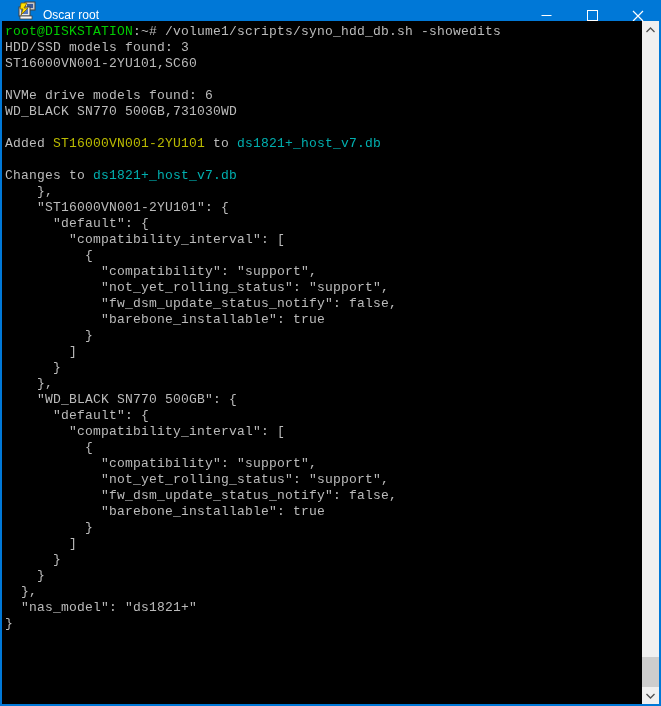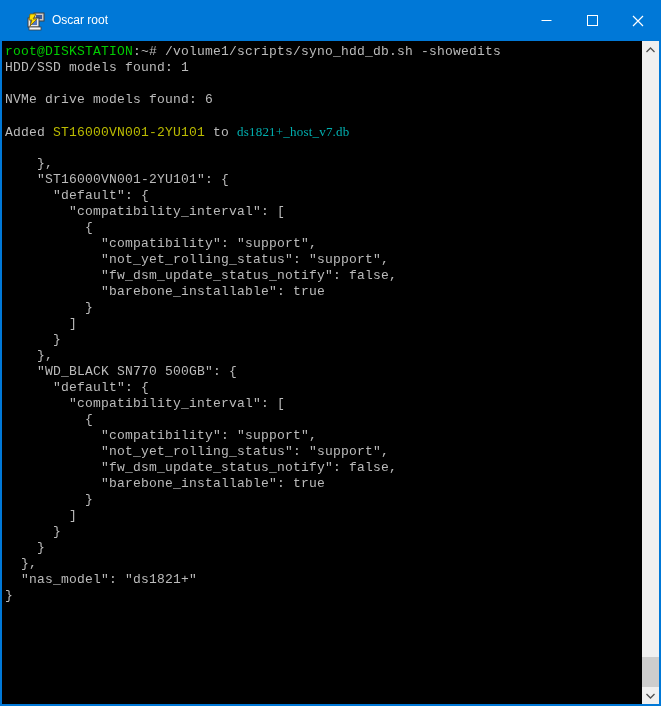--- a/index.html
+++ b/index.html
@@ -4,23 +4,23 @@
 <style>
   html,body{margin:0;padding:0;background:#3a3a3a;}
   .window{
     width:661px;height:706px;
     background:var(--titlebar,#0078D7);
     display:flex;flex-direction:column;
     box-sizing:border-box;
     font-family:"Liberation Sans",sans-serif;
   }
   .titlebar{
-    height:41px;flex:none;
-    display:flex;align-items:center;
-    padding-left:26px;
+    height:21px;flex:none;
+    display:flex;
+    padding-left:17px;
     background:var(--titlebar,#0078D7);
     user-select:none;
   }
   .app-icon{width:20px;height:20px;margin-right:6px;flex:none;display:flex;align-items:center;justify-content:center;}
   .title{color:#ffffff;font-size:12px;line-height:31px;white-space:nowrap;}
   .caption-buttons{margin-left:auto;display:flex;height:31px;}
   .cap-btn{width:46px;height:31px;display:flex;align-items:center;justify-content:center;}
   .content{
     flex:1;
     margin:0 2px 2px 2px;
@@ -36,21 +36,21 @@
     line-height:16px;
     letter-spacing:0.2px;
     color:var(--fg,#BBBBBB);
     overflow:hidden;
     cursor:text;
   }
   .term-line{height:16px;white-space:pre;}
   .c-fg{color:var(--fg,#BBBBBB);}
   .c-green{color:var(--green,#00CC00);}
   .c-yellow{color:var(--yellow,#BBBB00);margin-top:27px;}
-  .c-cyan{color:var(--cyan,#00AFAF);font-family:Liberation Serif, serif;}
+  .c-cyan{color:var(--cyan,#00AFAF);}
   .scrollbar{
     width:17px;flex:none;
     background:var(--scroll_track,#F0F0F0);
     display:flex;flex-direction:column;
   }
   .sb-btn{height:17px;flex:none;display:flex;align-items:center;justify-content:center;cursor:default;}
   .sb-track{flex:1;position:relative;}
   .sb-thumb{position:absolute;left:0;right:0;bottom:0;height:30px;background:var(--scroll_thumb,#CDCDCD);}
 </style>
 </head>
@@ -89,26 +89,29 @@
         <svg width="12" height="12" viewBox="0 0 12 12">
             <path d="M1 1 L11 11 M11 1 L1 11" stroke="#ffffff" stroke-width="1.2"></path>
           </svg>
       </div>
     </div>
   </div>
 
   <div class="content">
     <div class="terminal">
         <div class="term-line"><span class="c-green">root@DISKSTATION</span><span class="c-fg">:~# /volume1/scripts/syno_hdd_db.sh -showedits</span></div>
-        <div class="term-line"><span class="c-fg">HDD/SSD models found: 1</span></div>
+        <div class="term-line"><span class="c-fg">HDD/SSD models found: 3</span></div>
+        <div class="term-line"><span class="c-fg">ST16000VN001-2YU101,SC60</span></div>
         <div class="term-line"></div>
         <div class="term-line"><span class="c-fg">NVMe drive models found: 6</span></div>
+        <div class="term-line"><span class="c-fg">WD_BLACK SN770 500GB,731030WD</span></div>
         <div class="term-line"></div>
         <div class="term-line"><span class="c-fg">Added </span><span class="c-yellow">ST16000VN001-2YU101</span><span class="c-fg"> to </span><span class="c-cyan">ds1821+_host_v7.db</span></div>
         <div class="term-line"></div>
+        <div class="term-line"><span class="c-fg">Changes to </span><span class="c-cyan">ds1821+_host_v7.db</span></div>
         <div class="term-line"><span class="c-fg">    },</span></div>
         <div class="term-line"><span class="c-fg">    "ST16000VN001-2YU101": {</span></div>
         <div class="term-line"><span class="c-fg">      "default": {</span></div>
         <div class="term-line"><span class="c-fg">        "compatibility_interval": [</span></div>
         <div class="term-line"><span class="c-fg">          {</span></div>
         <div class="term-line"><span class="c-fg">            "compatibility": "support",</span></div>
         <div class="term-line"><span class="c-fg">            "not_yet_rolling_status": "support",</span></div>
         <div class="term-line"><span class="c-fg">            "fw_dsm_update_status_notify": false,</span></div>
         <div class="term-line"><span class="c-fg">            "barebone_installable": true</span></div>
         <div class="term-line"><span class="c-fg">          }</span></div>

